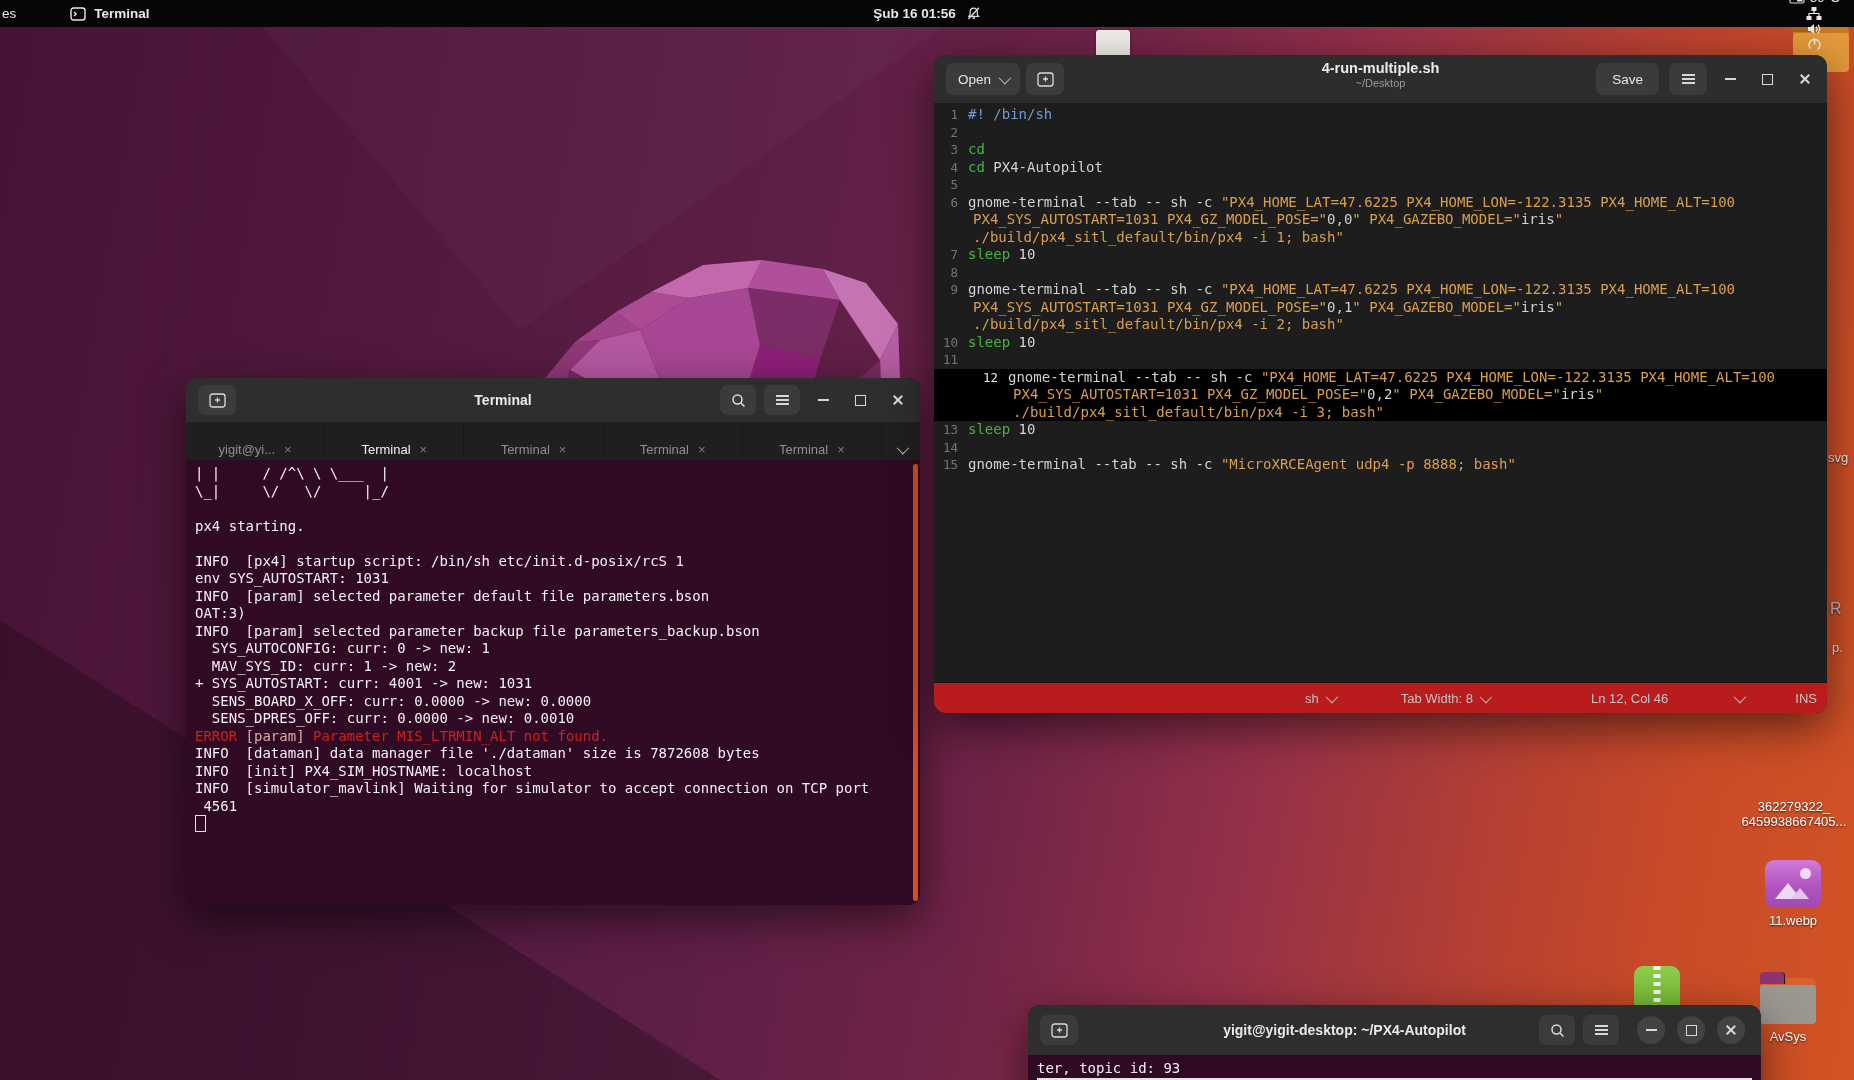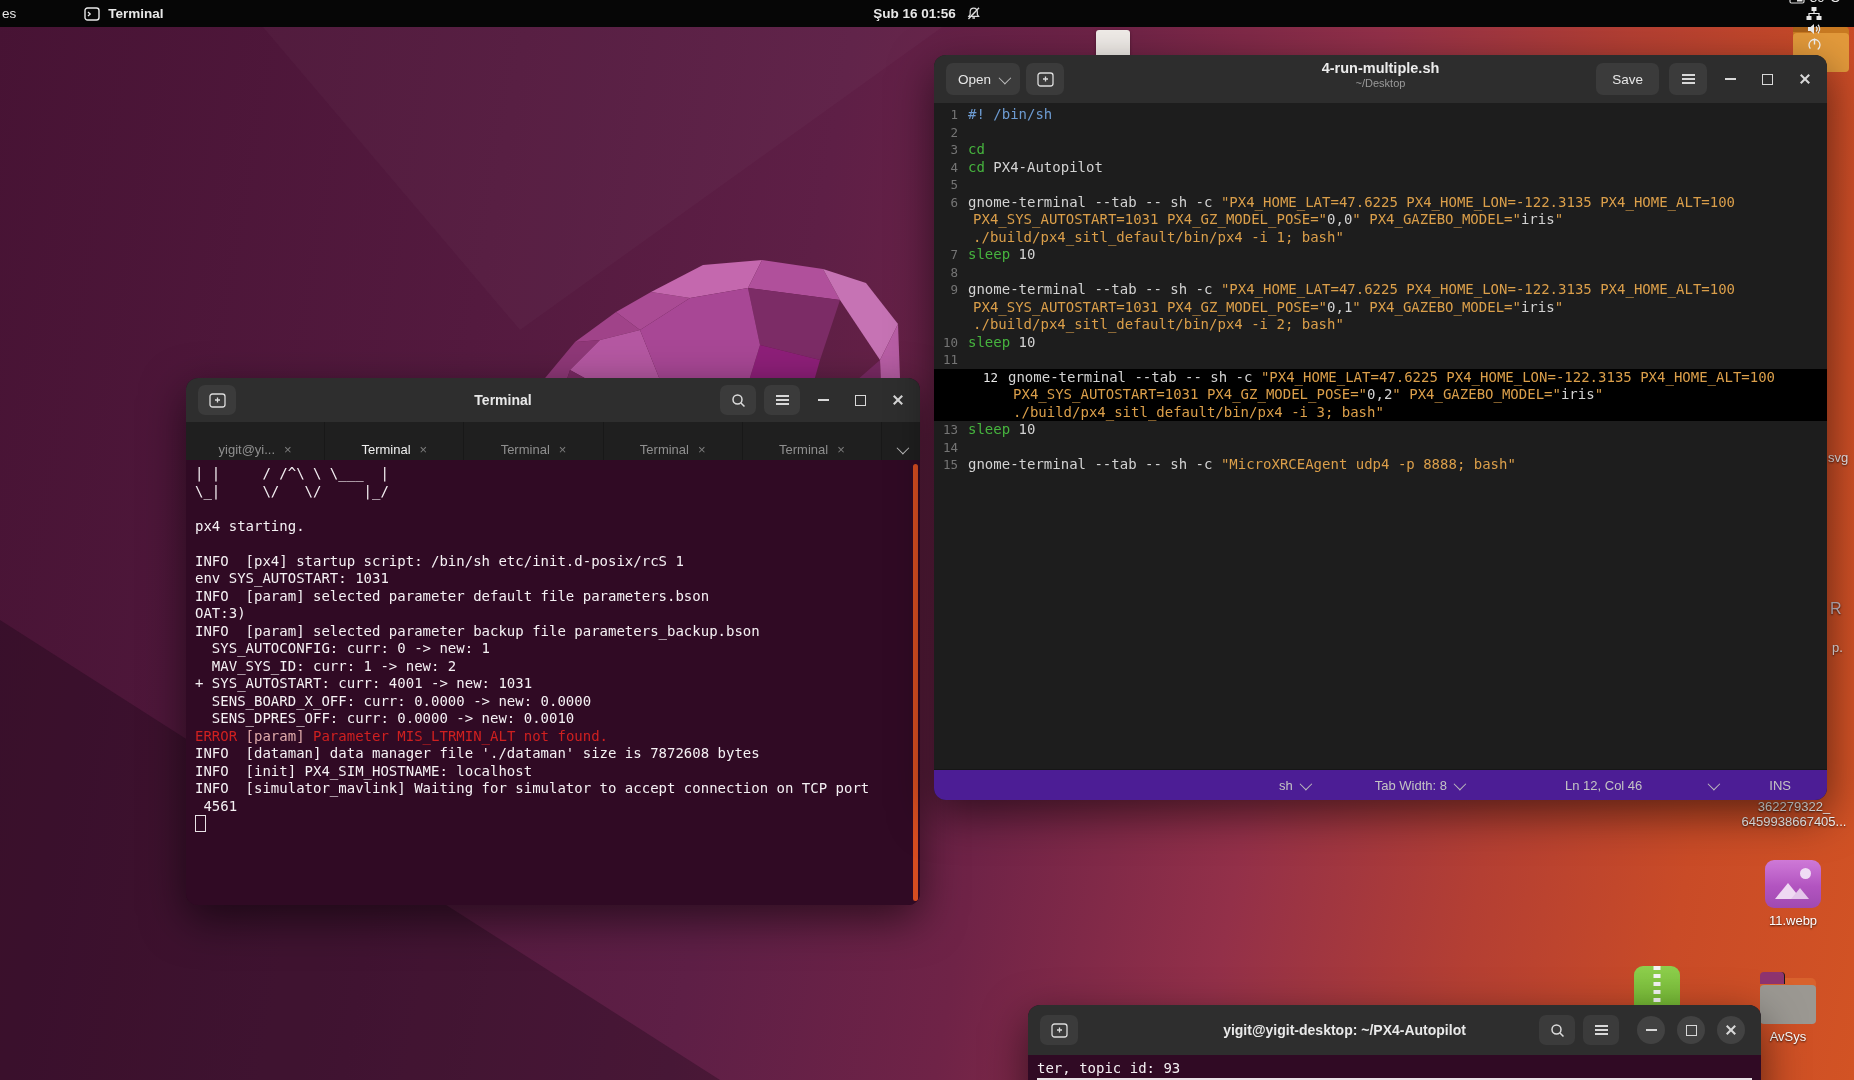--- a/index.html
+++ b/index.html
@@ -5,57 +5,57 @@
   html,body{margin:0;padding:0;}
   body{
     width:1854px;height:1080px;overflow:hidden;position:relative;
     font-family:"Liberation Sans",sans-serif;
     background:linear-gradient(100deg,#471334 0%,#541a3f 26%,#5e1f46 42%,#6f2347 55%,#933049 68%,#b43f33 80%,#c94b27 90%,#d25324 100%);
   }
   #wallpaper{position:absolute;inset:0;z-index:0;}
   
   .topbar{position:absolute;left:0;top:0;width:1854px;height:27px;background:#060606;color:#e8e8e8;
     display:flex;align-items:center;font-size:13.5px;z-index:20;}
-  .tb-left{display:flex;align-items:center;gap:28px;padding-left:2px;flex:1;}
+  .tb-left{display:flex;align-items:center;gap:14px;padding-left:2px;flex:1;}
   .tb-app{display:flex;align-items:center;gap:8px;margin-left:40px;font-weight:bold;}
   .tb-clock{position:absolute;left:50%;transform:translateX(-50%);display:flex;align-items:center;gap:10px;font-weight:bold;}
   .tb-right{display:flex;align-items:center;gap:1px;padding-right:14px;flex-direction:column;}
   .tb-ico{display:inline-flex;align-items:center;}
   .badge-dot{position:absolute;margin-left:10px;margin-top:-10px;width:7px;height:7px;border-radius:50%;background:#e01b24;}
   
   .window{position:absolute;border-radius:12px;box-shadow:0 14px 44px rgba(0,0,0,.55);overflow:hidden;}
   .titlebar{display:flex;align-items:center;background:#2d2d2d;position:relative;}
   .tbtn{background:#3b3b3b;border-radius:7px;display:flex;align-items:center;justify-content:center;color:#e6e6e6;}
   .winctl{display:flex;align-items:center;gap:26px;margin-left:18px;margin-right:16px;}
   .glyph-min{width:11px;height:2px;background:#d8d8d8;display:inline-block;}
   .glyph-max{width:9px;height:9px;border:1.6px solid #d8d8d8;display:inline-block;}
   .glyph-close{position:relative;width:12px;height:12px;display:inline-block;}
   .glyph-close:before,.glyph-close:after{content:"";position:absolute;left:5px;top:0;width:1.8px;height:12px;background:#d8d8d8;}
   .glyph-close:before{transform:rotate(45deg);} .glyph-close:after{transform:rotate(-45deg);}
   .chev{width:8px;height:8px;border-right:1.7px solid #bdbdbd;border-bottom:1.7px solid #bdbdbd;transform:rotate(45deg) translateY(-2px);display:inline-block;}
   
-  #editor{left:934px;top:55px;width:893px;height:745px;background:#1d1d1d;z-index:6;}
+  #editor{left:934px;top:55px;width:893px;height:658px;background:#1d1d1d;z-index:6;}
   #editor .titlebar{height:48px;}
   #editor .open-btn{margin-left:12px;height:32px;padding:0 12px;gap:8px;font-size:13.5px;}
   #editor .newtab-btn{margin-left:6px;width:38px;height:32px;}
   .ed-title{position:absolute;left:0;right:0;top:5px;text-align:center;pointer-events:none;}
   .ed-title .t1{font-weight:bold;font-size:14.5px;color:#ececec;}
   .ed-title .t2{font-size:11px;color:#9a9a9a;margin-top:1px;}
   #editor .save-btn{margin-left:auto;height:32px;padding:0 16px;font-size:13.5px;}
   #editor .menu-btn{margin-left:10px;width:38px;height:32px;flex-direction:column;gap:2.5px;}
   .hline{width:13px;height:1.8px;background:#d8d8d8;}
   #ed-body{position:absolute;top:48px;bottom:30px;left:0;right:0;overflow:hidden;padding-top:3px;}
   .eline{display:flex;font-family:"DejaVu Sans Mono",monospace;font-size:14px;line-height:17.5px;}
   .eline.cur{background:#000000;padding-left:40px;}
   .gut{flex:none;width:24px;text-align:right;padding-right:7px;color:#757575;font-size:12.5px;user-select:none;}
   .eline.cur .gut{color:#e9e9e9;}
   .ecode{flex:1;white-space:pre-wrap;overflow-wrap:break-word;padding-left:3px;padding-right:12px;text-indent:-0.6ch;margin-left:0.6ch;min-height:17.5px;}
   .tok-p{color:#d2d2d2}.tok-k{color:#46b33e}.tok-s{color:#db9f4a}.tok-sb{color:#6d9bd1}
-  .ed-status{position:absolute;left:0;right:0;bottom:0;height:30px;background:#4c1d95;border-top:1px solid #161616;
-    display:flex;align-items:center;justify-content:flex-end;color:#c4c4c4;font-size:13px;gap:16px;padding-right:36px;}
+  .ed-status{position:absolute;left:0;right:0;bottom:0;height:30px;background:#b91c1c;border-top:1px solid #161616;
+    display:flex;align-items:center;justify-content:flex-end;color:#c4c4c4;font-size:13px;gap:16px;padding-right:10px;}
   .ed-status .sep{width:34px;} .ed-status .sep2{width:70px;}
   .st-item{display:flex;align-items:center;gap:7px;}
   
   .term-window .titlebar{height:44px;background:#2e2e2e;}
   .term-title{position:absolute;left:120px;right:220px;text-align:center;font-weight:bold;font-size:14px;color:#e9e9e9;pointer-events:none;}
   .term-newtab{margin-left:12px;width:38px;height:30px;}
   .term-actions{margin-left:auto;display:flex;align-items:center;gap:8px;}
   .term-actions .tbtn{width:36px;height:30px;}
   .circbtn{width:28px;height:28px;border-radius:50%;background:#424242;display:flex;align-items:center;justify-content:center;}
   #terminal1{left:186px;top:378px;width:734px;height:527px;background:#300a24;z-index:5;}

